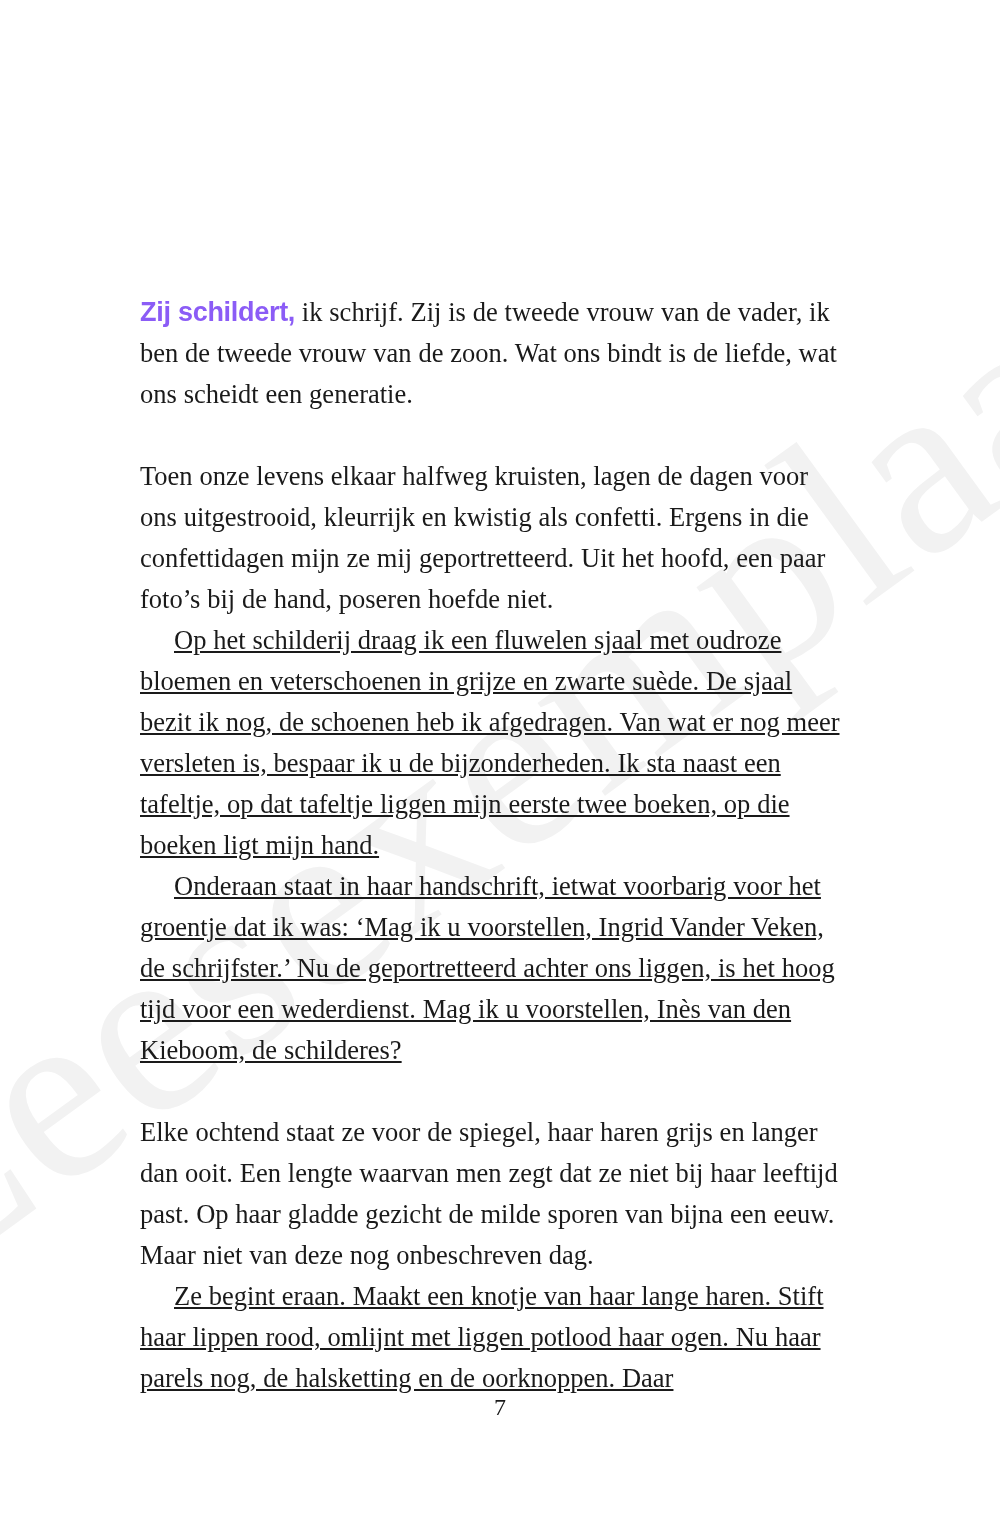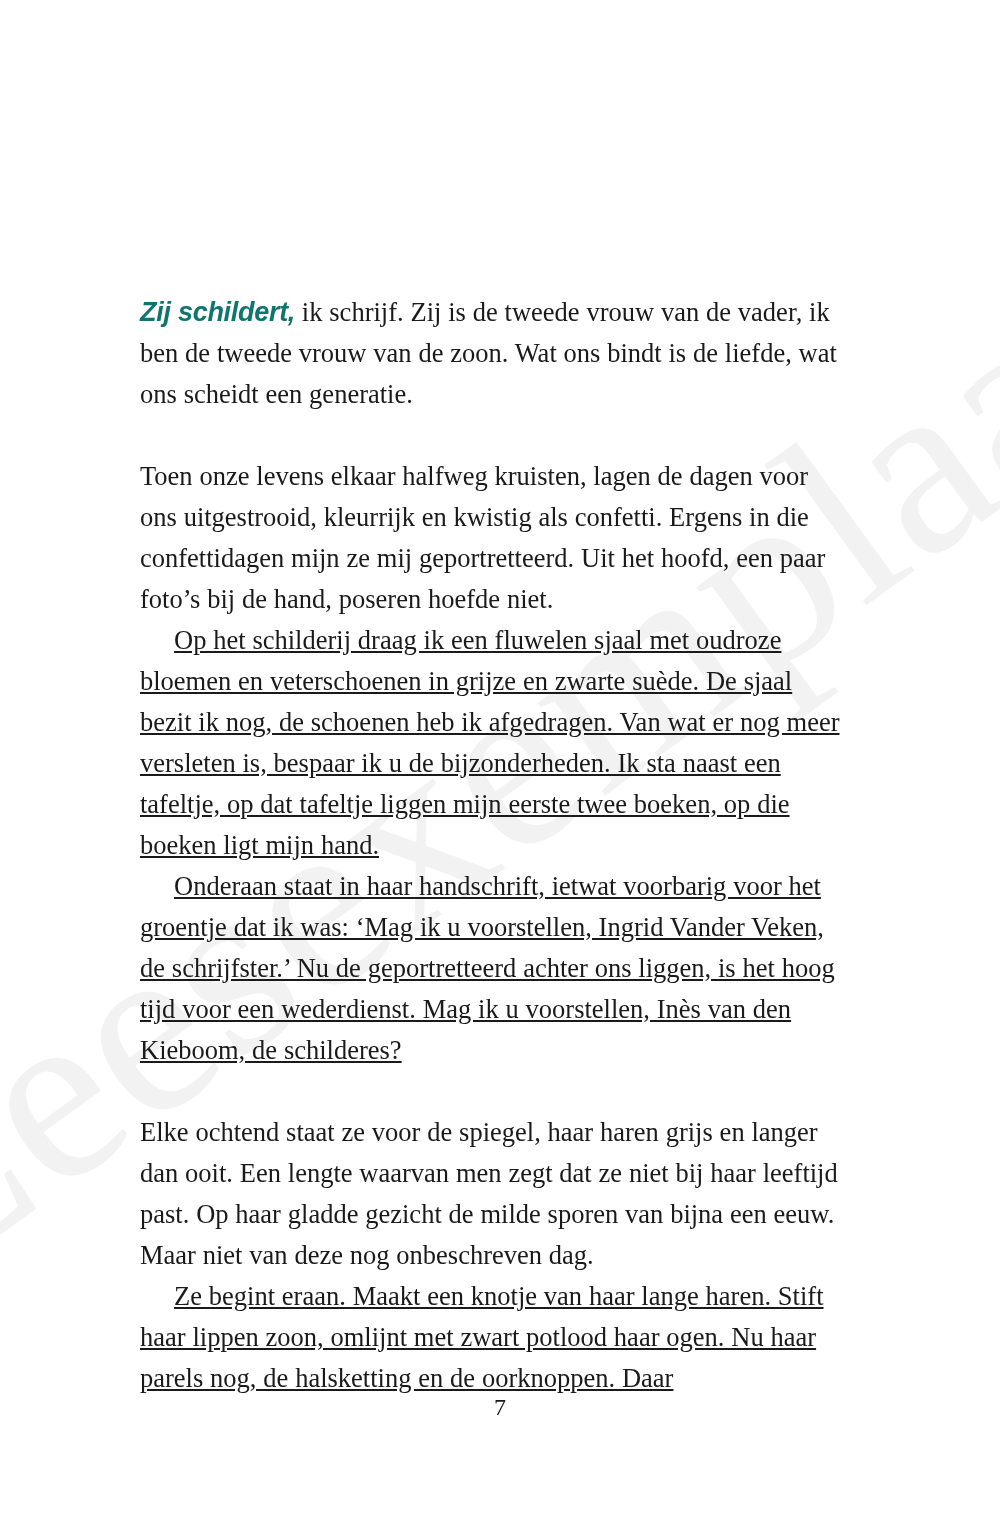--- a/index.html
+++ b/index.html
@@ -70,22 +70,21 @@
   p.para.indented {
     text-indent: 34px;
     text-decoration: underline;
   }
 
   .opening-phrase {
     font-family: "Liberation Sans Narrow", "Liberation Sans", "DejaVu Sans", sans-serif;
     font-weight: bold;
     font-size: 27px;
     letter-spacing: -0.3px;
-    color: #0f766e;
-    font-style: italic;
+    color: #8b5cf6;
   }
 
   
   #folio {
     position: absolute;
     left: 0;
     right: 0;
     top: 1395px;
     text-align: center;
     font-size: 24px;
@@ -108,20 +107,20 @@
     </div>
 
     <div class="para-block">
       <p class="para">Toen onze levens elkaar halfweg kruisten, lagen de dagen voor ons uitgestrooid, kleurrijk en kwistig als confetti. Ergens in die confettidagen mijn ze mij geportretteerd. Uit het hoofd, een paar foto’s bij de hand, poseren hoefde niet.</p>
       <p class="para indented">Op het schilderij draag ik een fluwelen sjaal met oudroze bloemen en veterschoenen in grijze en zwarte suède. De sjaal bezit ik nog, de schoenen heb ik afgedragen. Van wat er nog meer versleten is, bespaar ik u de bijzonderheden. Ik sta naast een tafeltje, op dat tafeltje liggen mijn eerste twee boeken, op die boeken ligt mijn hand.</p>
       <p class="para indented">Onderaan staat in haar handschrift, ietwat voorbarig voor het groentje dat ik was: ‘Mag ik u voorstellen, Ingrid Vander Veken, de schrijfster.’ Nu de geportretteerd achter ons liggen, is het hoog tijd voor een wederdienst. Mag ik u voorstellen, Inès van den Kieboom, de schilderes?</p>
     </div>
 
     <div class="para-block">
       <p class="para">Elke ochtend staat ze voor de spiegel, haar haren grijs en langer dan ooit. Een lengte waarvan men zegt dat ze niet bij haar leeftijd past. Op haar gladde gezicht de milde sporen van bijna een eeuw. Maar niet van deze nog onbeschreven dag.</p>
-      <p class="para indented">Ze begint eraan. Maakt een knotje van haar lange haren. Stift haar lippen zoon, omlijnt met zwart potlood haar ogen. Nu haar parels nog, de halsketting en de oorknoppen. Daar</p>
+      <p class="para indented">Ze begint eraan. Maakt een knotje van haar lange haren. Stift haar lippen rood, omlijnt met liggen potlood haar ogen. Nu haar parels nog, de halsketting en de oorknoppen. Daar</p>
     </div>
 
   </div>
 
   <div id="folio">7</div>
 
 </div>
 
 </body></html>

